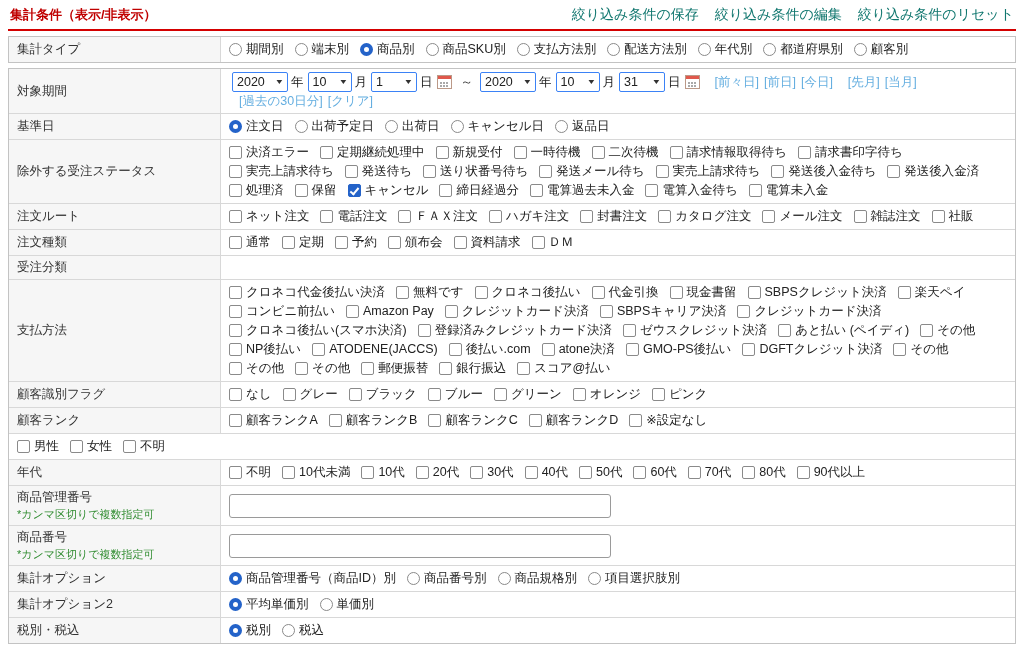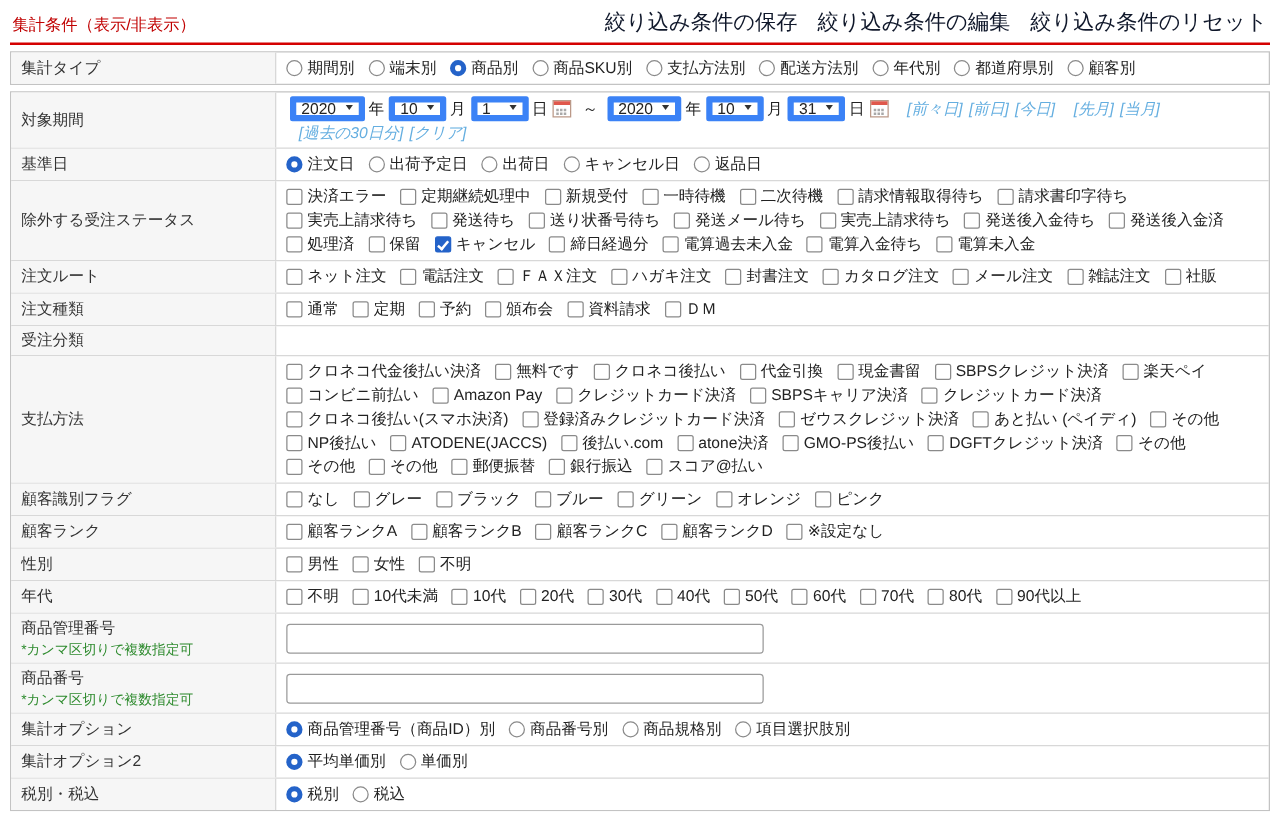--- a/index.html
+++ b/index.html
@@ -1,47 +1,47 @@
 <!DOCTYPE html>
 <html><head>
 <meta charset="utf-8">
 <style>
   html,body{margin:0;padding:0;background:#fff;}
   body{font-family:"Liberation Sans","DejaVu Sans",sans-serif;font-size:12.5px;color:#222;width:1024px;}
   .page{width:1024px;box-sizing:border-box;}
   .hdr{display:flex;justify-content:space-between;align-items:flex-end;padding:6px 10px 3px 10px;}
-  .hdr-title{color:#c00000;font-weight:normal;font-size:13px;}
+  .hdr-title{color:#c00000;font-weight:bold;font-size:13px;}
   .hdr-links{display:flex;gap:16px;}
-  .hdr-link{color:#0f172a;font-size:17px;cursor:pointer;}
+  .hdr-link{color:#0f766e;font-size:14px;cursor:pointer;}
   .redline{height:2px;background:#d40000;margin:2px 8px 0 8px;}
   .tbl{margin:5px 8px 0 8px;border:1px solid #c3c3c3;}
   .row{display:flex;border-top:1px solid #d8d8d8;align-items:stretch;}
   .row:first-child{border-top:none;}
   .lbl{width:212px;min-width:212px;background:#f6f6f6;border-right:1px solid #d8d8d8;
        padding:3px 8px;display:flex;flex-direction:column;justify-content:center;box-sizing:border-box;}
   .lbl .ltext{color:#333;}
   .note{color:#2e8b2e;font-size:11px;margin-top:1px;}
   .val{flex:1;padding:3px 8px;display:flex;flex-wrap:wrap;align-items:center;line-height:18px;box-sizing:border-box;align-content:center;}
   .opt{display:inline-flex;align-items:center;margin-right:11px;cursor:pointer;white-space:nowrap;line-height:19px;}
   .box{width:11px;height:11px;border:1px solid #8a8a8a;border-radius:2px;background:#fff;margin-right:4px;flex:none;position:relative;box-sizing:content-box;}
   .box.checked{background:#2463c9;border-color:#2463c9;}
   .box.checked::after{content:"";position:absolute;left:3.5px;top:0.5px;width:3px;height:7px;border:solid #fff;border-width:0 2px 2px 0;transform:rotate(40deg);}
   .rad{width:13px;height:13px;border:1px solid #8a8a8a;border-radius:50%;background:#fff;margin-right:4px;flex:none;box-sizing:border-box;}
   .rad.checked{border:4px solid #2463c9;}
-  .sel{display:inline-flex;align-items:center;justify-content:space-between;border:5px solid #3b82f6;border-radius:2px;
+  .sel{display:inline-flex;align-items:center;justify-content:space-between;border:1px solid #3b82f6;border-radius:2px;
        background:#fff;height:20px;padding:0 4px;margin:0 3px;box-sizing:border-box;cursor:pointer;}
   .sel .v{margin-right:7px;}
   .sel .ar{font-size:7px;color:#333;transform:scaleX(1.4);}
   .unit{margin-right:1px;}
   .cal{display:inline-block;width:13px;height:12px;border:1px solid #b98;background:#fff;position:relative;margin:0 5px 0 3px;flex:none;cursor:pointer;}
   .cal::before{content:"";position:absolute;top:0;left:0;right:0;height:3px;background:#e0584c;}
   .cal::after{content:"";position:absolute;left:2px;top:6px;width:2px;height:2px;background:#a9a9a9;
       box-shadow:3px 0 #a9a9a9,6px 0 #a9a9a9,0 3px #a9a9a9,3px 3px #a9a9a9,6px 3px #a9a9a9;}
   .tilde{margin:0 4px;}
-  .lgroup{margin-left:10px;white-space:nowrap;font-style:italic;}
+  .lgroup{margin-left:10px;white-space:nowrap;}
   .datelink{color:#64aee0;margin-right:5px;cursor:pointer;}
   .txt{width:370px;height:20px;border:1px solid #9a9a9a;border-radius:3px;padding:1px 5px;font-family:inherit;font-size:12.5px;margin:3px 0;}
 </style>
 </head>
 <body>
 
 <div class="page">
   <div class="hdr">
     <span class="hdr-title">集計条件（表示/非表示）</span>
     <span class="hdr-links">
@@ -517,23 +517,20 @@
             <span class="box"></span>
             <span class="otext">顧客ランクD</span>
           </span>
           <span class="opt">
             <span class="box"></span>
             <span class="otext">※設定なし</span>
           </span>
         </div>
       </div>
       <div class="row">
-        <div class="lbl">
-          <div class="ltext">性別</div>
-        </div>
         <div class="val">
           <span class="opt">
             <span class="box"></span>
             <span class="otext">男性</span>
           </span>
           <span class="opt">
             <span class="box"></span>
             <span class="otext">女性</span>
           </span>
           <span class="opt">

